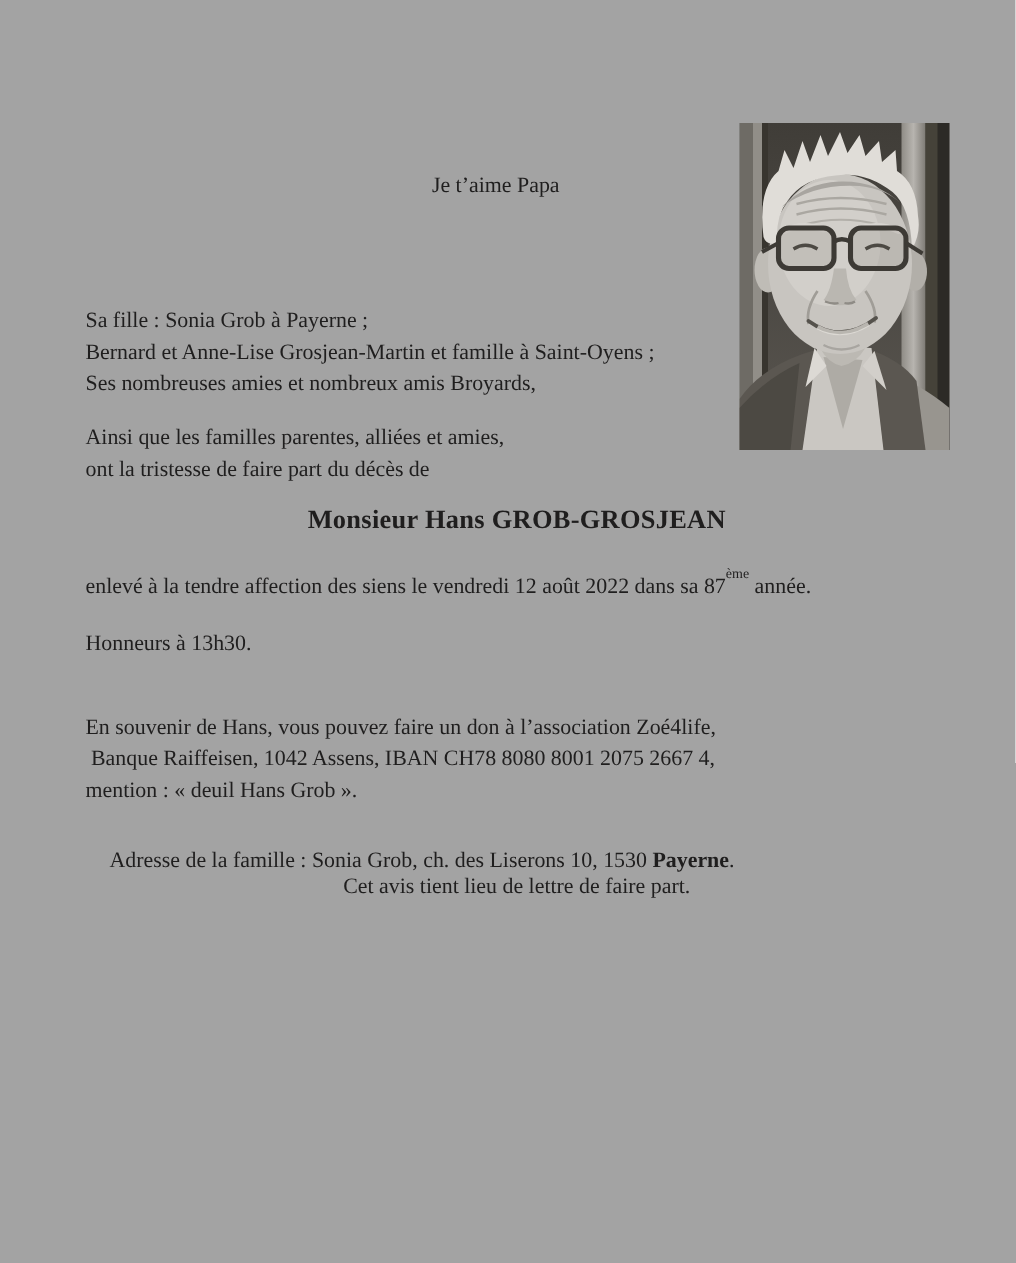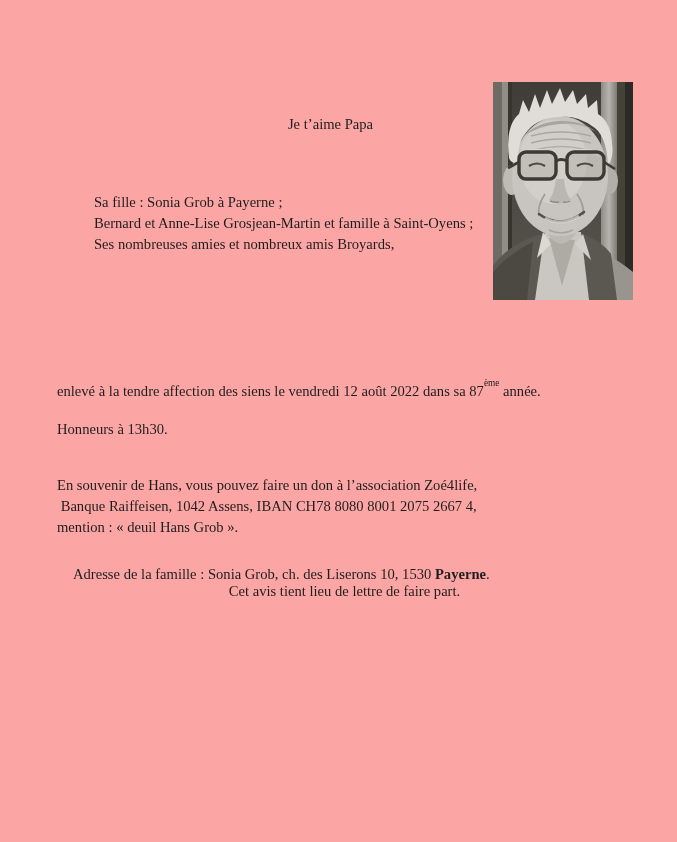--- a/index.html
+++ b/index.html
@@ -4,36 +4,36 @@
 <style>
   html, body {
     margin: 0;
     padding: 0;
     background: #ffffff;
   }
   .page {
     position: relative;
     width: 677px;
     height: 842px;
-    background: #fca5a5;
+    background: #a3a3a3;
     font-family: "Liberation Serif", "DejaVu Serif", serif;
     color: #1f1e1e;
     font-size: 14.6px;
     overflow: hidden;
   }
   .abs { position: absolute; }
   .line, .block .line {
     line-height: 20.8px;
     white-space: pre-wrap;
   }
   .dedication {
     top: 116px; left: 0; right: 16px;
     text-align: center;
   }
-  .family-block { top: 192px; left: 57px; right: 40px; margin-left: 37px; }
+  .family-block { top: 204px; left: 57px; right: 40px; }
   .intro-block  { top: 282px; left: 57px; right: 40px; }
   .deceased-name {
     top: 336px; left: 12px; right: 0;
     text-align: center;
     font-size: 17.6px;
     font-weight: bold;
     margin: 0;
     letter-spacing: 0.2px;
   }
   .death-line    { top: 381px; left: 57px; right: 10px; margin: 0; }
@@ -136,21 +136,26 @@
       <path d="M56,148 Q68,154 80,148" stroke="#a8a5a0" stroke-width="1.6" fill="none"></path>
     </svg>
   </figure>
 
   <div class="abs family-block">
     <div class="line">Sa fille : Sonia Grob à Payerne ;</div>
     <div class="line">Bernard et Anne-Lise Grosjean-Martin et famille à Saint-Oyens ;</div>
     <div class="line">Ses nombreuses amies et nombreux amis Broyards,</div>
   </div>
 
+  <div class="abs intro-block">
+    <div class="line">Ainsi que les familles parentes, alliées et amies,</div>
+    <div class="line">ont la tristesse de faire part du décès de</div>
+  </div>
 
+  <h1 class="abs deceased-name">Monsieur Hans GROB-GROSJEAN</h1>
 
   <p class="abs line death-line"><span>enlevé à la tendre affection des siens le vendredi 12 août 2022 dans sa 87</span><sup class="ord">ème</sup><span> année.</span></p>
 
   <div class="abs ceremony-block">
     <div class="line">Honneurs à 13h30.</div>
   </div>
 
   <div class="abs donation-block">
     <div class="line">En souvenir de Hans, vous pouvez faire un don à l’association Zoé4life,</div>
     <div class="line"> Banque Raiffeisen, 1042 Assens, IBAN CH78 8080 8001 2075 2667 4,</div>

